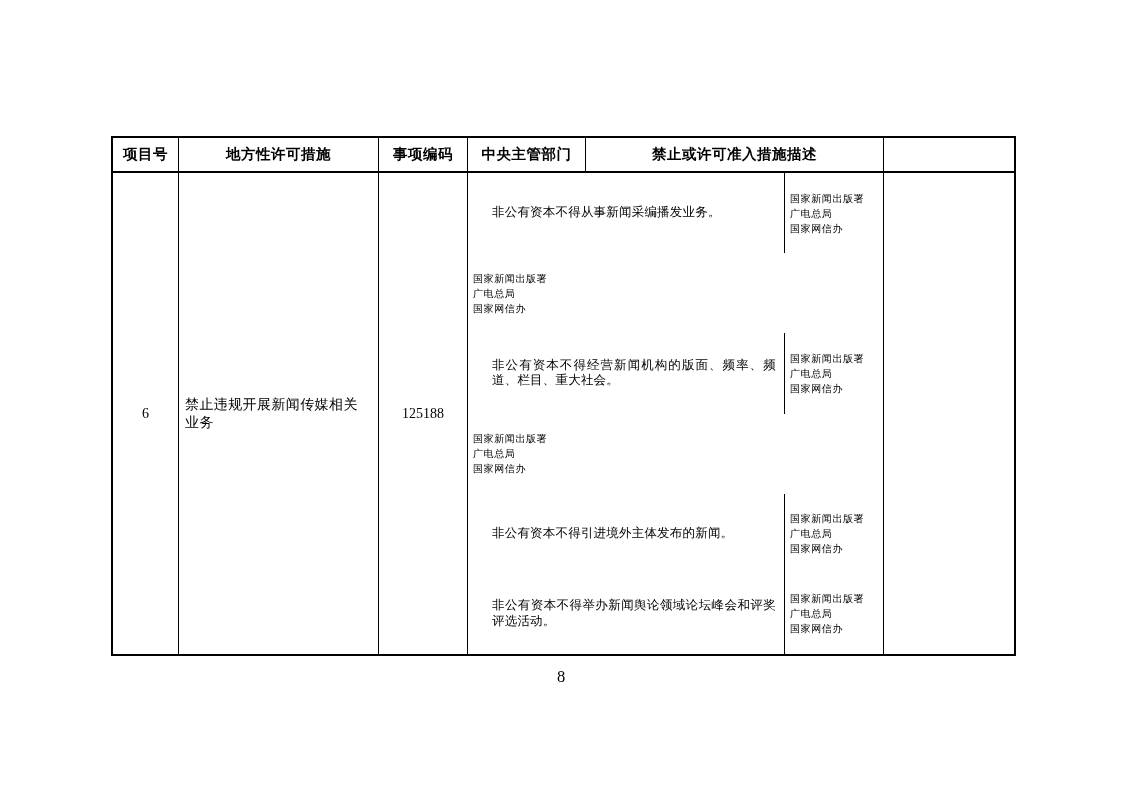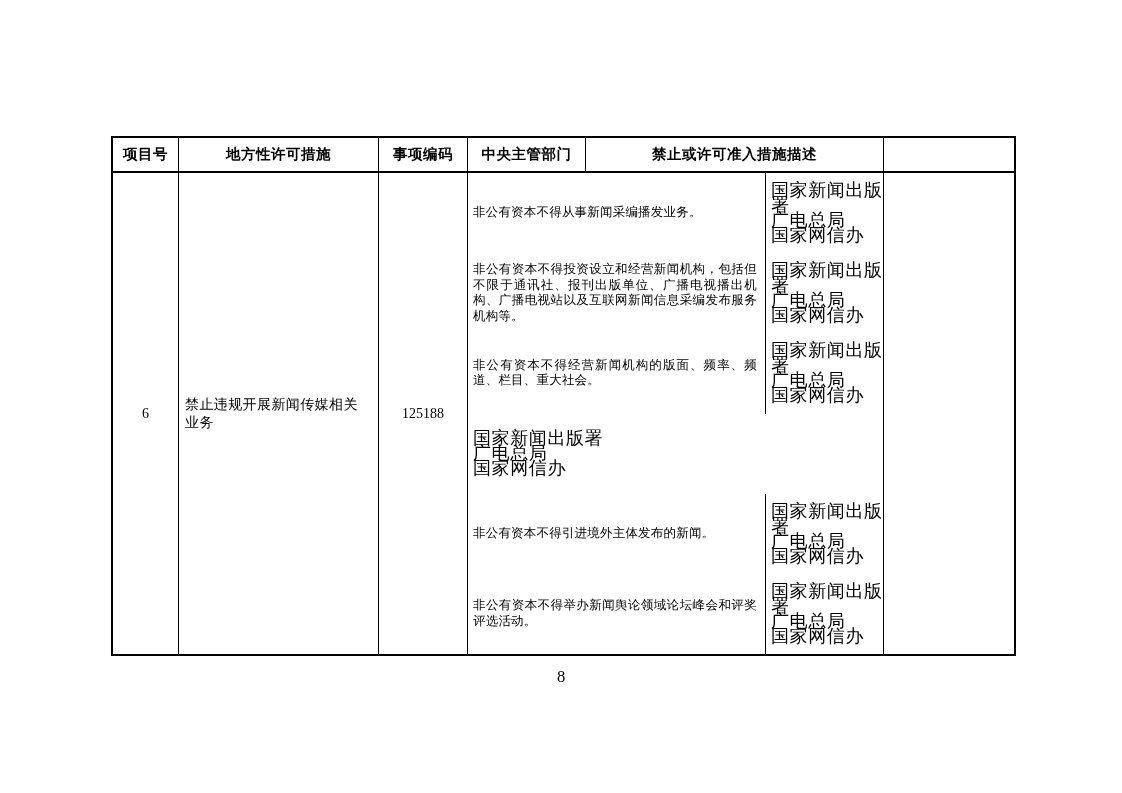--- a/index.html
+++ b/index.html
@@ -86,36 +86,37 @@
     display: flex;
     min-height: 0;
   }
   .m-desc {
     width: 298px;
     box-sizing: border-box;
     border-right: 1.5px solid #000000;
     display: flex;
     align-items: center;
     padding: 2px 8px 2px 5px;
+    margin-left: 19px;
   }
   .m-desc-text {
     font-size: 12.5px;
     line-height: 15.5px;
     text-align: justify;
     letter-spacing: 0.2px;
   }
   .m-depts {
     flex: 1;
     display: flex;
     align-items: center;
     padding-left: 5px;
     box-sizing: border-box;
   }
   .m-depts-text {
-    font-size: 18px;
+    font-size: 10px;
     line-height: 15px;
     white-space: pre-line;
     letter-spacing: 0.6px;
   }
   .page-number {
     position: absolute;
     top: 667px;
     left: 0;
     width: 100%;
     text-align: center;
@@ -154,23 +155,20 @@
             <span class="m-desc-text">非公有资本不得从事新闻采编播发业务。</span>
           </div>
           <div class="m-depts">
             <span class="m-depts-text">国家新闻出版署
 广电总局
 国家网信办</span>
           </div>
         </div>
 
         <div class="m-row">
-          <div class="m-desc">
-            <span class="m-desc-text">非公有资本不得投资设立和经营新闻机构，包括但不限于通讯社、报刊出版单位、广播电视播出机构、广播电视站以及互联网新闻信息采编发布服务机构等。</span>
-          </div>
           <div class="m-depts">
             <span class="m-depts-text">国家新闻出版署
 广电总局
 国家网信办</span>
           </div>
         </div>
 
         <div class="m-row">
           <div class="m-desc">
             <span class="m-desc-text">非公有资本不得经营新闻机构的版面、频率、频道、栏目、重大社会。</span>

